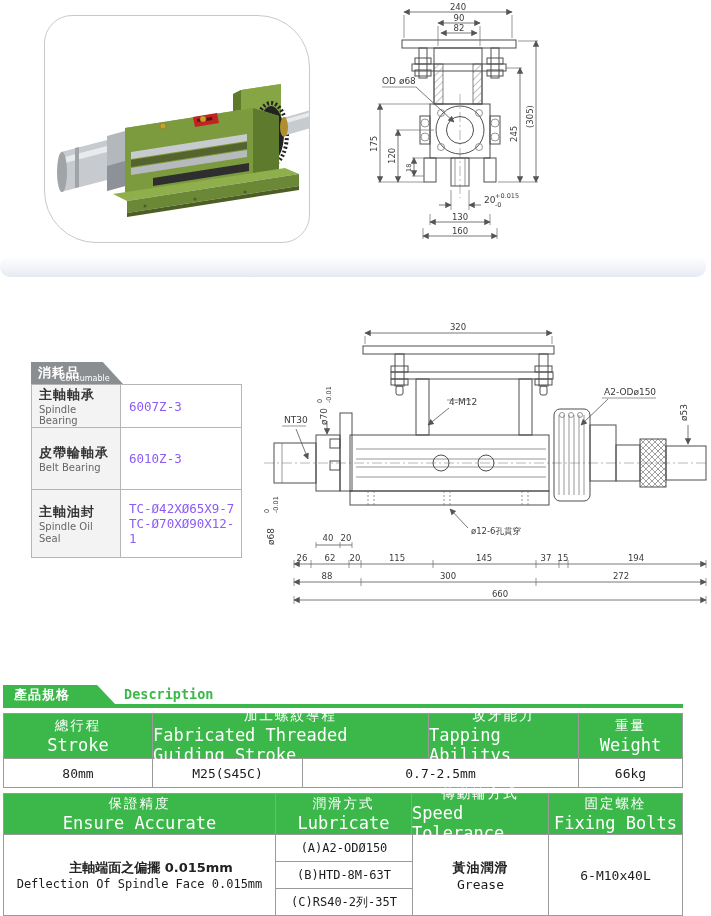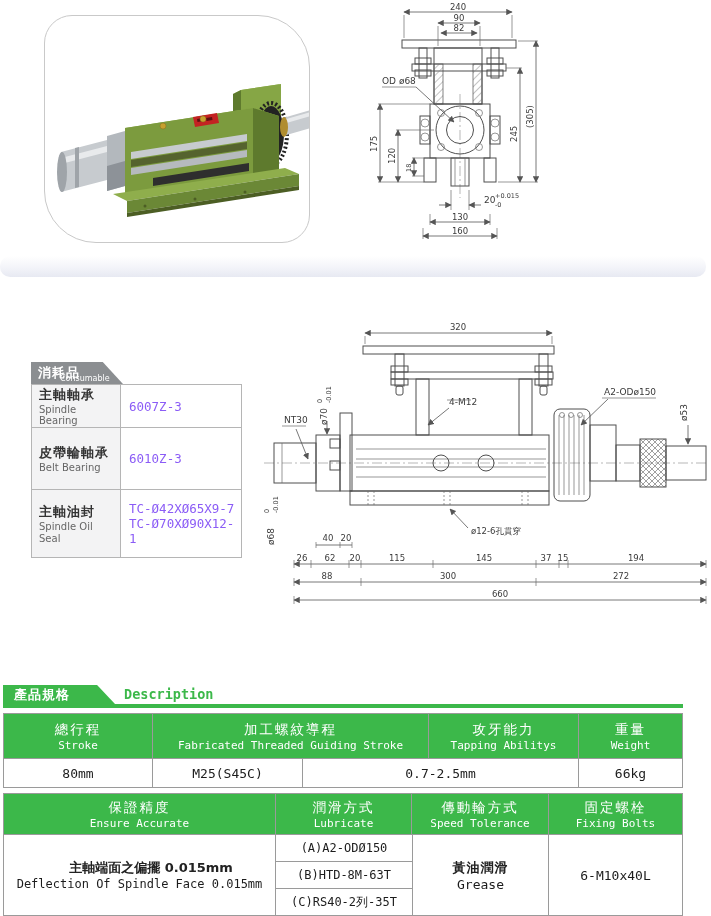--- a/index.html
+++ b/index.html
@@ -51,21 +51,21 @@
   .spec-underline{position:absolute;left:3px;top:704px;width:680px;height:4px;background:#3cb84a;}
 
   .spec-table{position:absolute;left:3px;width:680px;border:1px solid #9a9a9a;box-sizing:border-box;background:#fff;}
   .t1{top:713px;} .t2{top:793px;}
   .sp-head{display:flex;background:#3cb84a;border-bottom:1px solid #9a9a9a;}
   .t1 .sp-head{height:44px;} .t2 .sp-head{height:40px;}
   .sp-hcell{display:flex;flex-direction:column;justify-content:center;align-items:center;
     border-right:1px solid #9a9a9a;box-sizing:border-box;color:#fff;}
   .sp-hcell:last-child{border-right:none;}
   .sp-hcell .zh{font-size:13.5px;font-weight:normal;letter-spacing:2px;}
-  .sp-hcell .en{font-size:11px;font-family:"DejaVu Sans Mono","Liberation Mono",monospace;}
+  .sp-hcell .en{font-size:17px;font-family:"DejaVu Sans Mono","Liberation Mono",monospace;}
   .sp-body{display:flex;}
   .t1 .sp-body{height:28px;}
   .t2 .sp-body{height:80px;}
   .sp-bcell{display:flex;flex-direction:column;justify-content:center;align-items:center;
     border-right:1px solid #9a9a9a;box-sizing:border-box;color:#1c1c1c;
     font-family:"DejaVu Sans Mono","Liberation Mono",monospace;font-size:13px;}
   .sp-bcell:last-child{border-right:none;}
   .t1c1{width:149px;} .t1c2{width:150px;} .t1c3{width:276px;} .t1c4{flex:1;}
   .t2c1{width:272px;} .t2c2{width:137px;} .t2c3{width:136px;} .t2c4{flex:1;}
   .acc-zh{font-size:13px;font-family:"DejaVu Sans","Liberation Sans",sans-serif;font-weight:bold;color:#222;margin-left:23px;}

